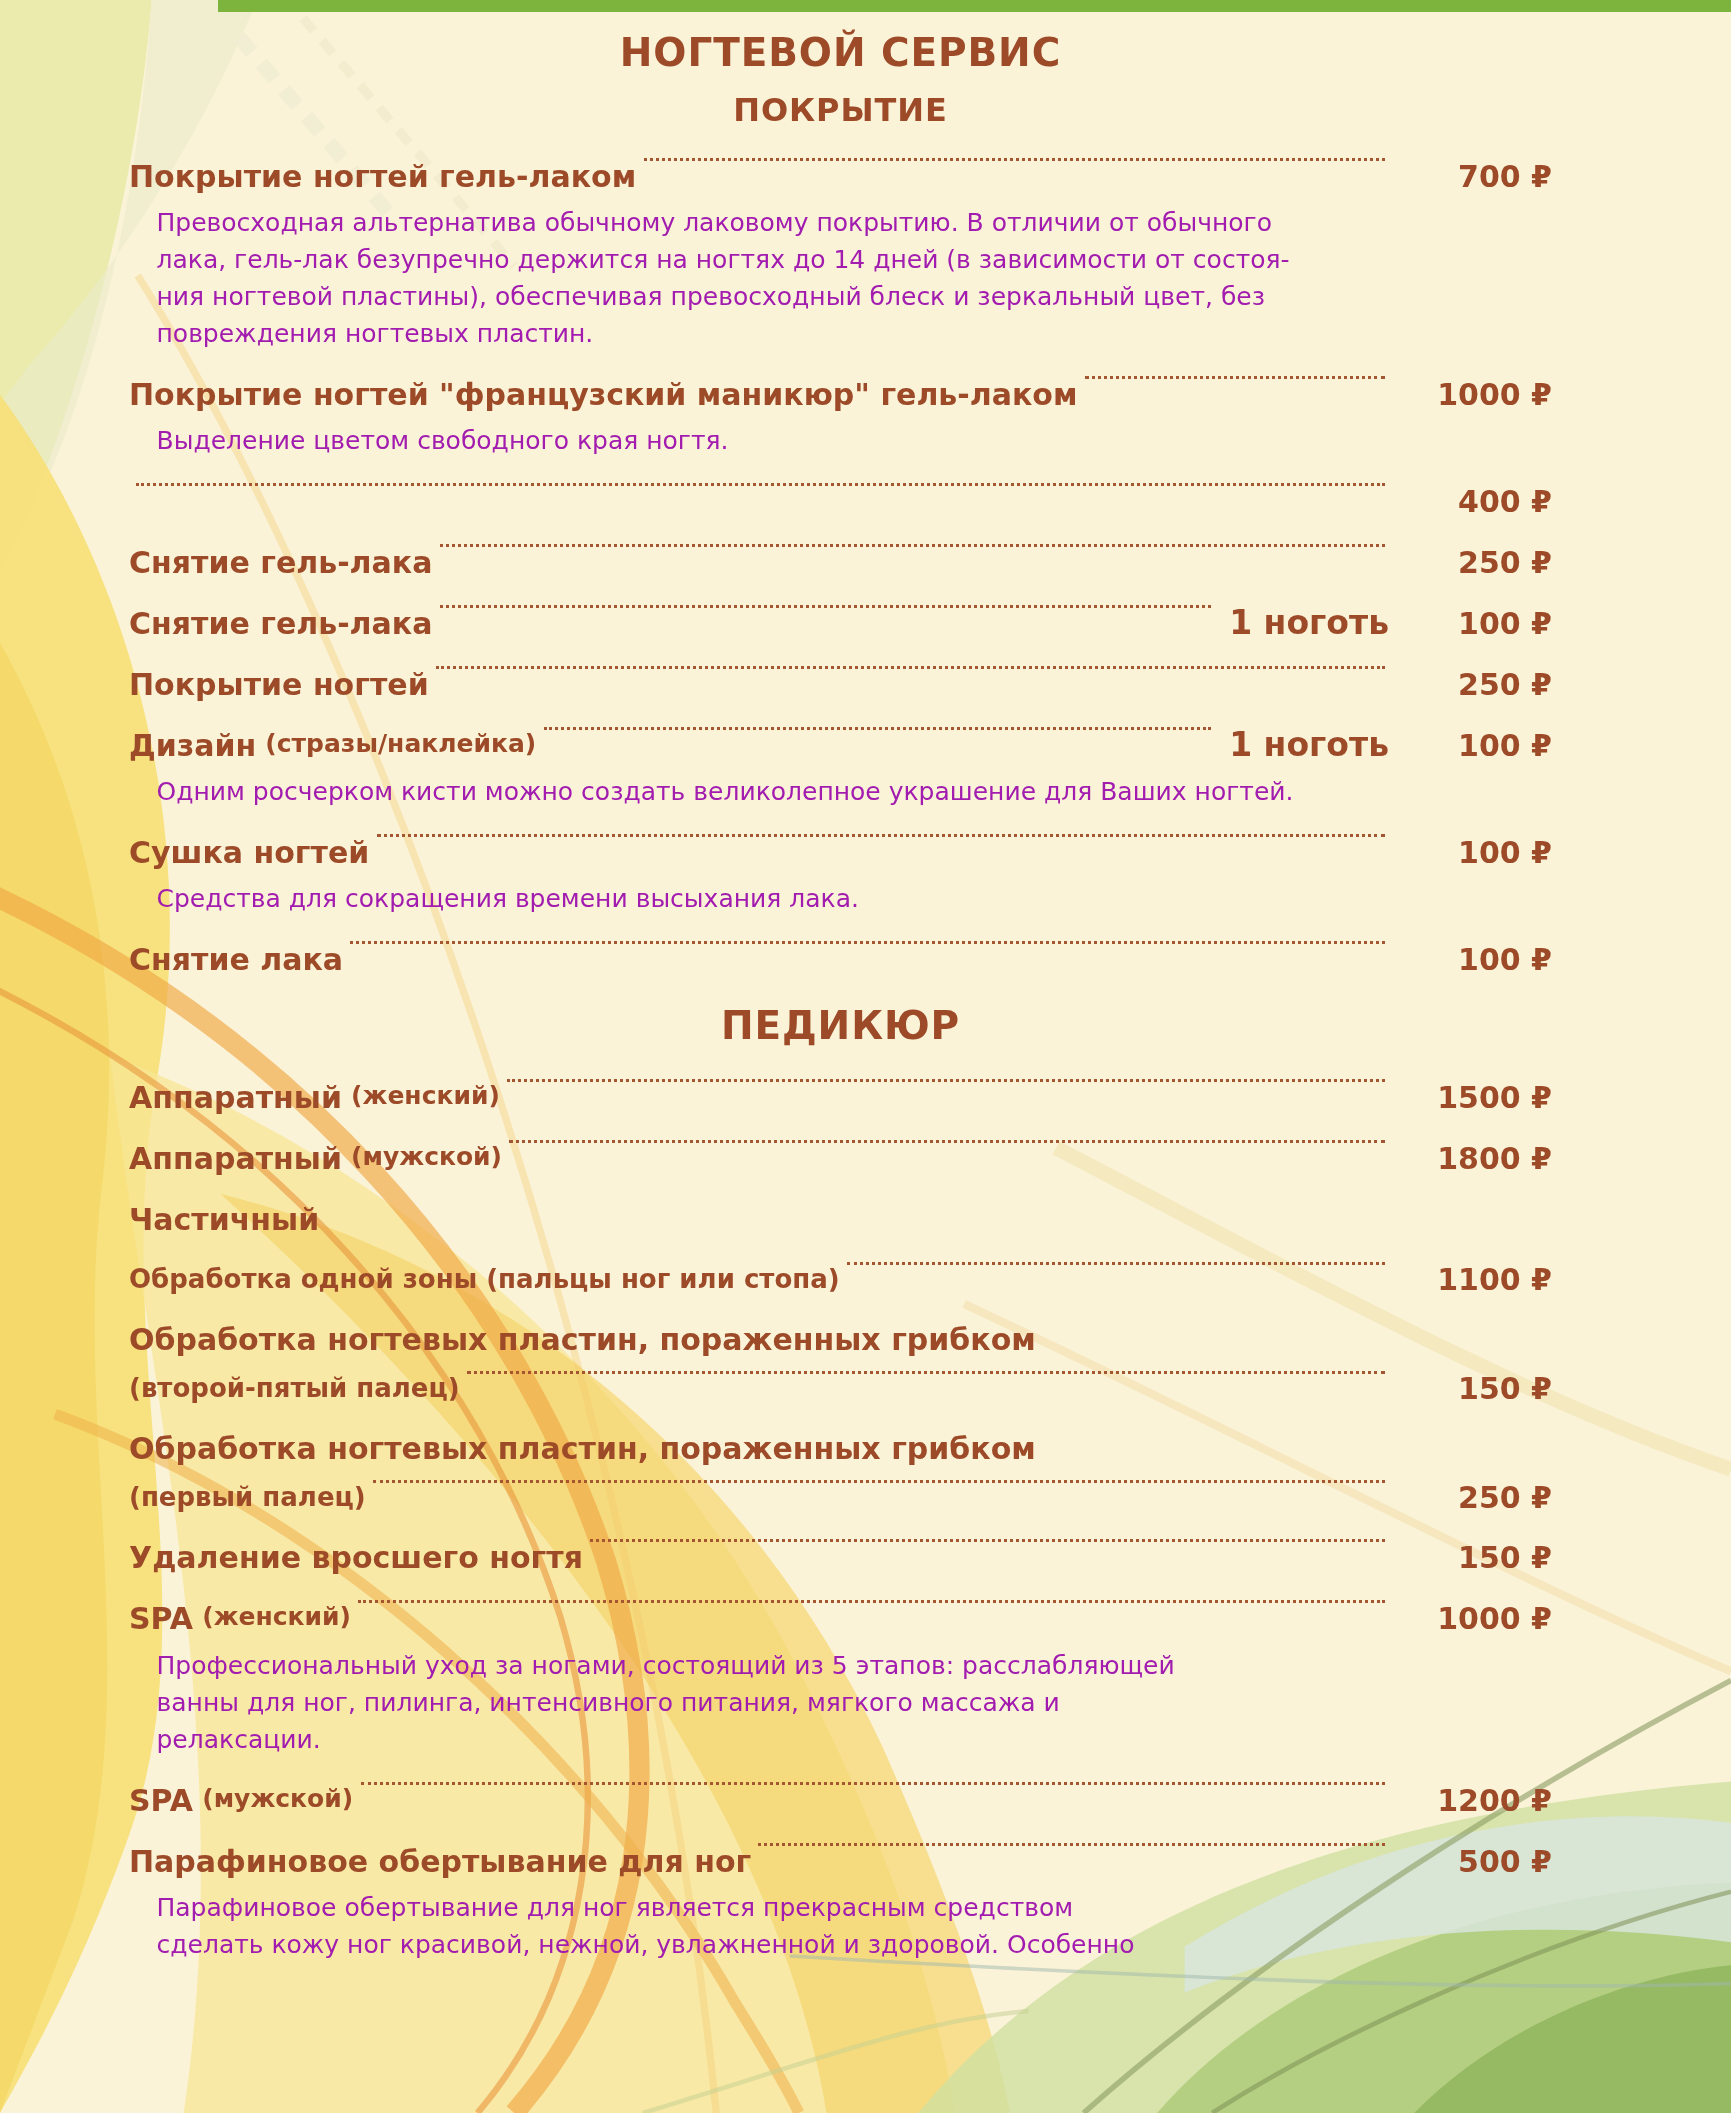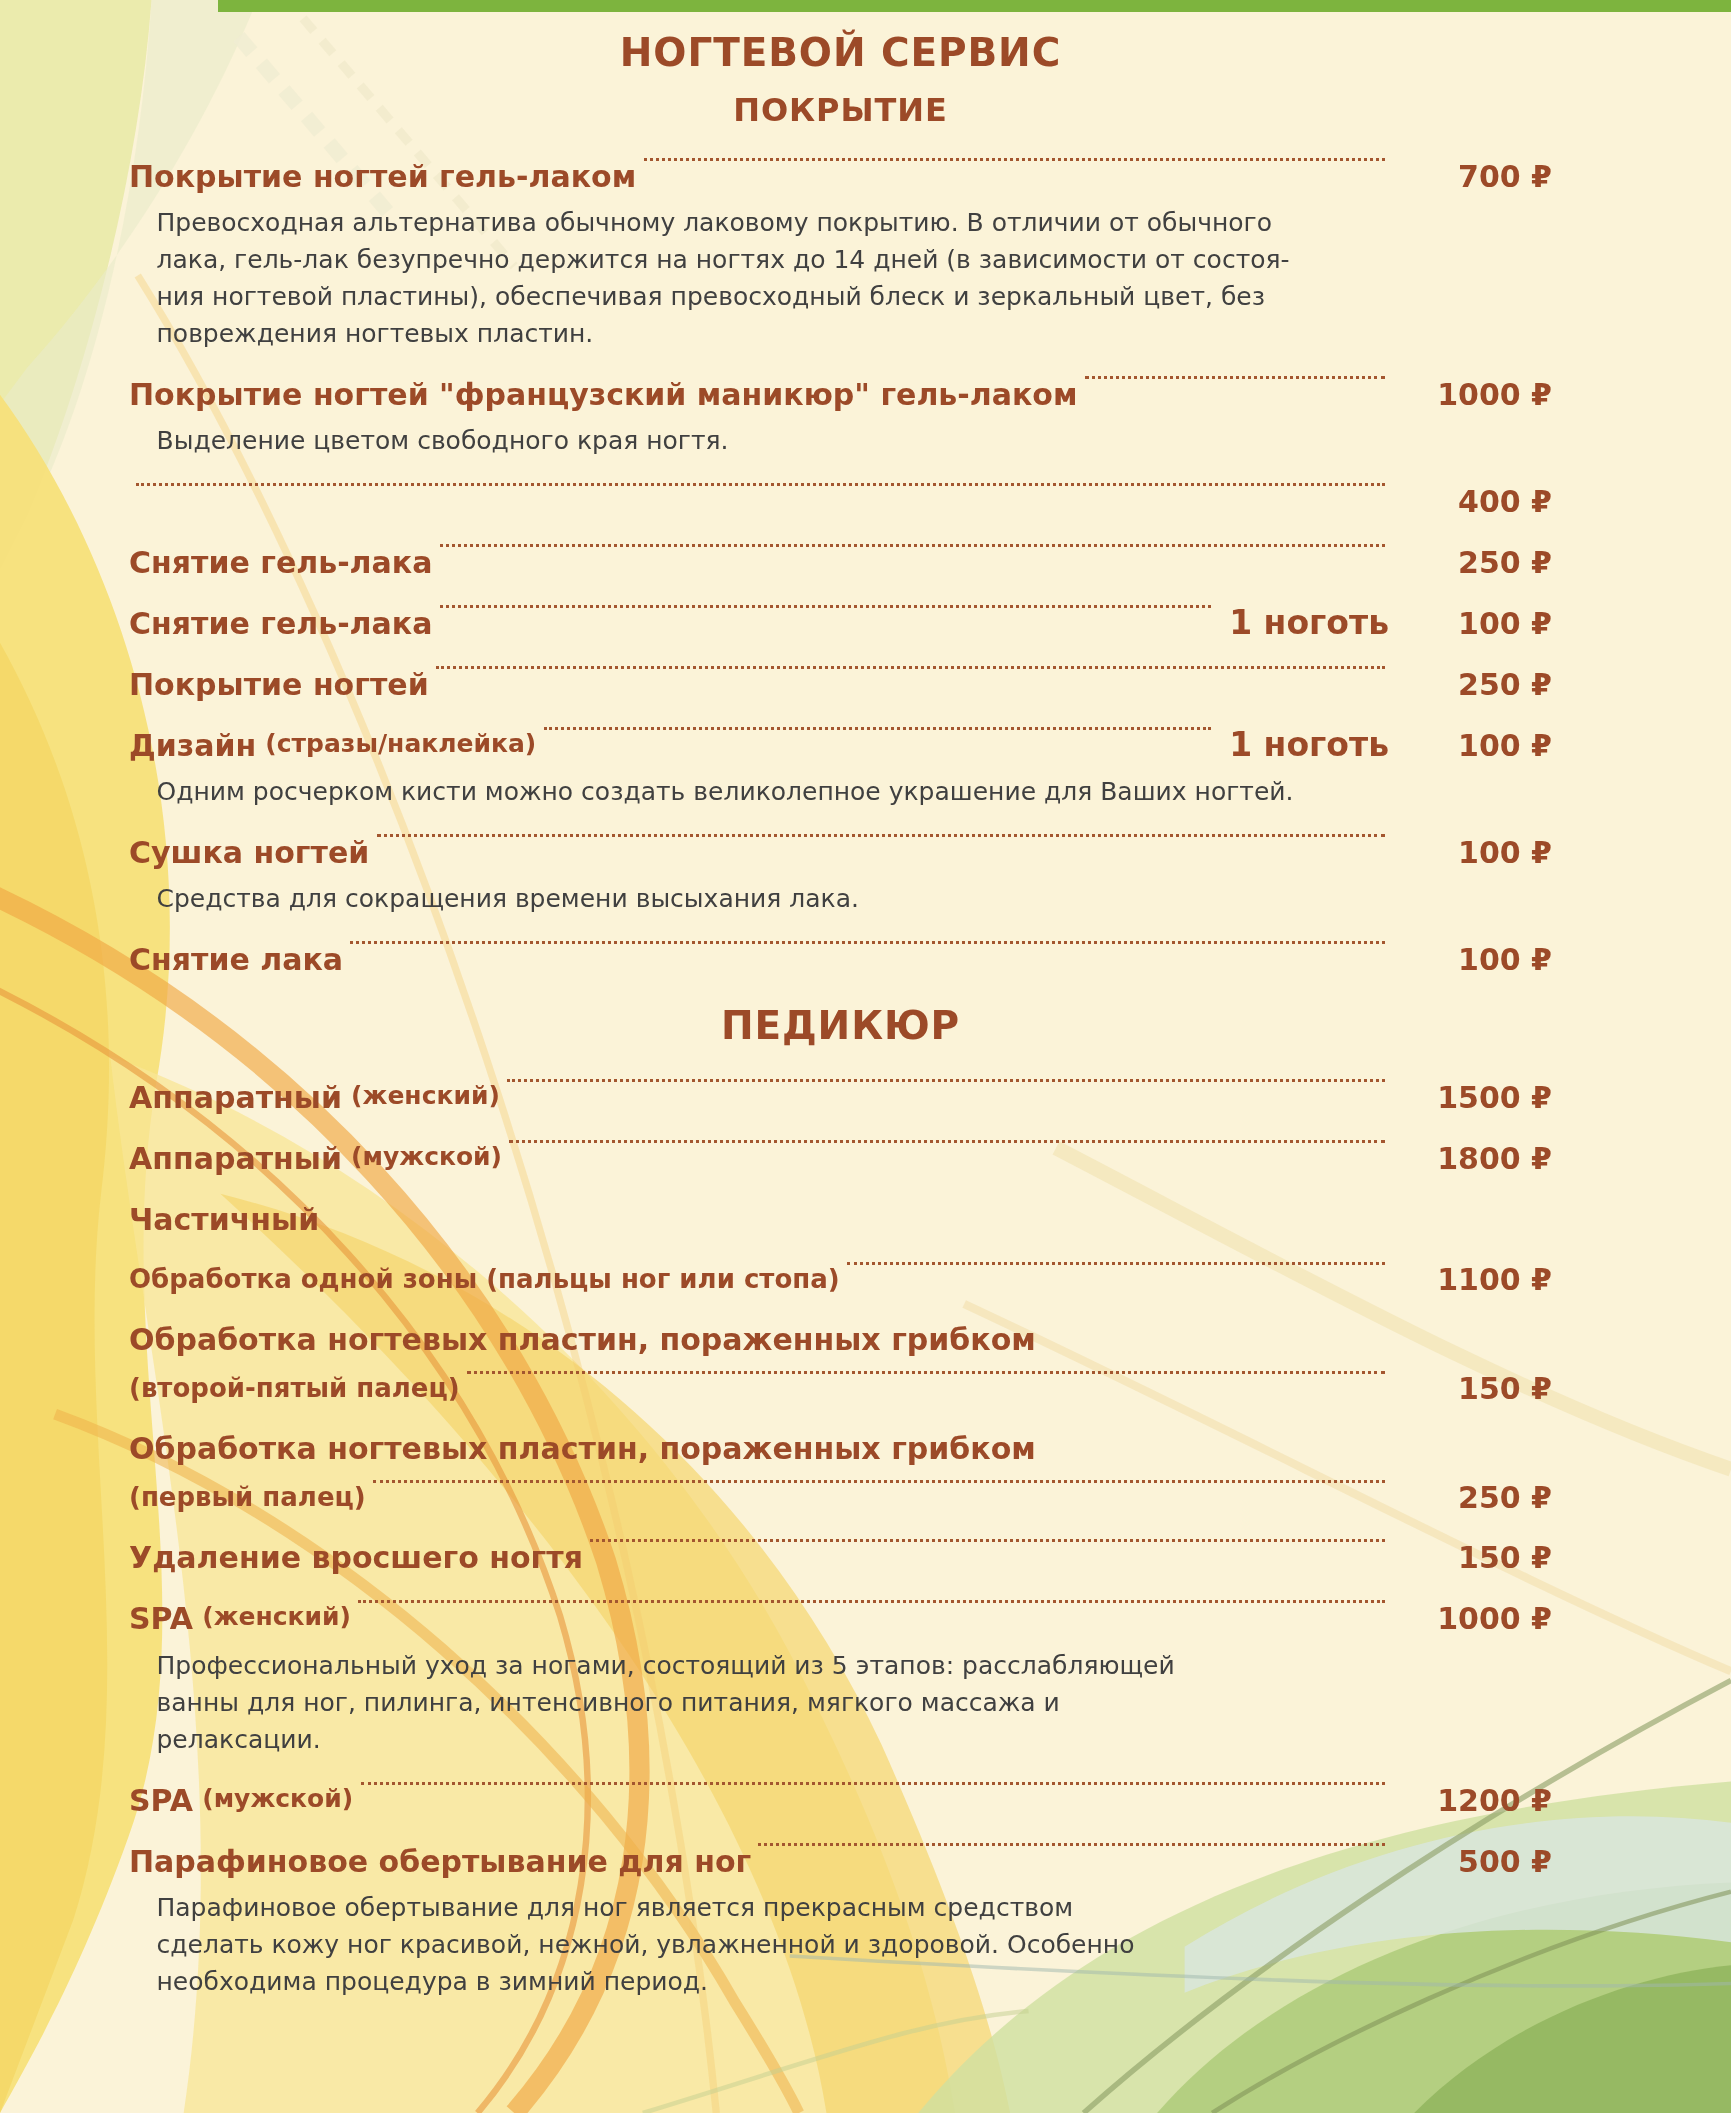--- a/index.html
+++ b/index.html
@@ -38,21 +38,21 @@
     flex:1 1 auto; min-width:26px; height:0;
     border-bottom:3.7px dotted #A3562F;
     margin:0 3.7px 8.3px 7.3px;
   }
   .unit { font-size:33px; line-height:36px; margin-left:14px; }
   .price { flex:0 0 163px; text-align:right; font-size:30px; }
   .row.small { font-size:26px; line-height:35px; }
   .row.sub  { font-size:26px; line-height:35px; margin-top:13px; }
   .desc {
     font-weight:normal; font-size:25px; line-height:37px;
-    color:#404040; margin:9.2px 0 1.8px 27.5px; white-space:nowrap;
+    color:#a21caf; margin:9.2px 0 1.8px 27.5px; white-space:nowrap;
   }
 </style>
 </head>
 <body>
 
 <svg class="bg" width="1731" height="2113" viewBox="0 0 1885 2301" preserveAspectRatio="none">
   <rect width="1885" height="2301" fill="#FBF3D8"></rect>
 
   <path d="M0,0 H165 C150,200 90,420 30,560 L0,620 Z" fill="#E7E9A6" opacity="0.85"></path>
   <path d="M165,0 H280 C215,160 120,300 30,400 L0,440 L0,620 C90,480 150,240 165,0 Z" fill="#E9EBC9" opacity="0.6"></path>
@@ -321,20 +321,19 @@
       <span class="label">Парафиновое обертывание для ног</span>
 
       <span class="dots"></span>
 
       <span class="price">500 ₽</span>
     </div>
 
     <div class="desc">
               <div>Парафиновое обертывание для ног является прекрасным средством</div>
               <div>сделать кожу ног красивой, нежной, увлажненной и здоровой. Особенно</div>
-              <div>необходима процедура в зимний период.</div>
             </div>
   </div>
 </div>
   </section>
 </div>
 </div>
 
 
 </body></html>

